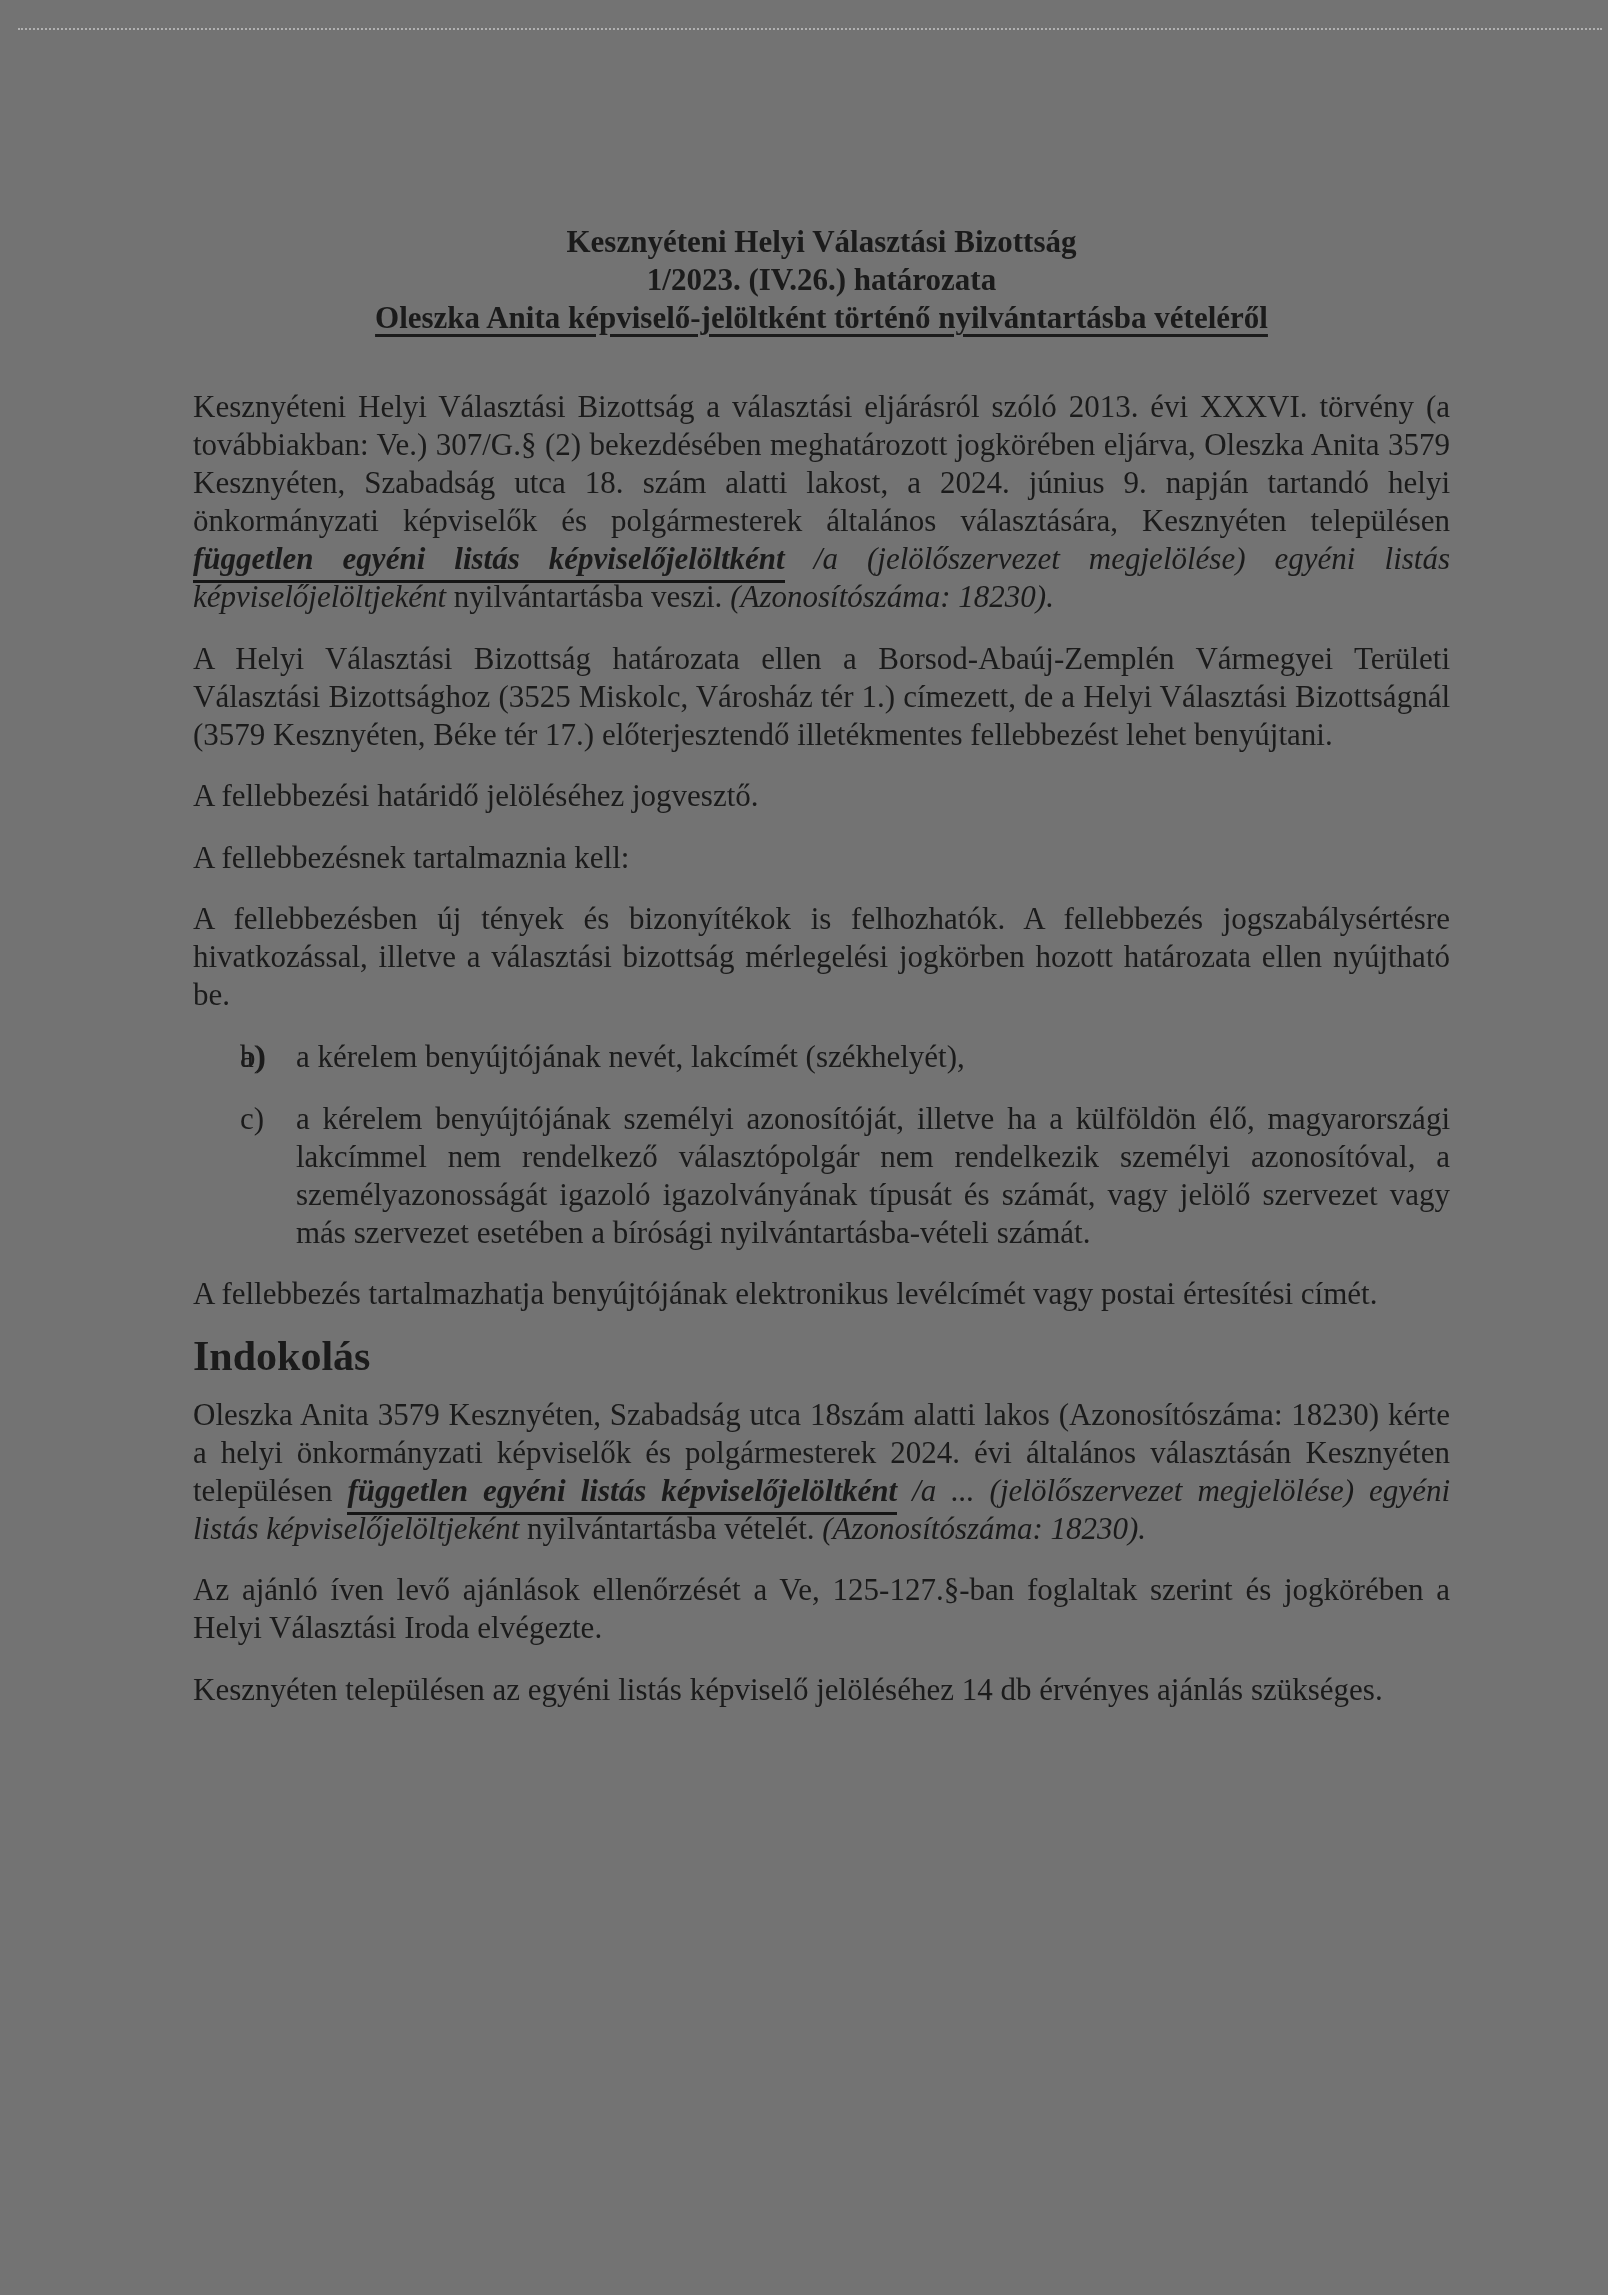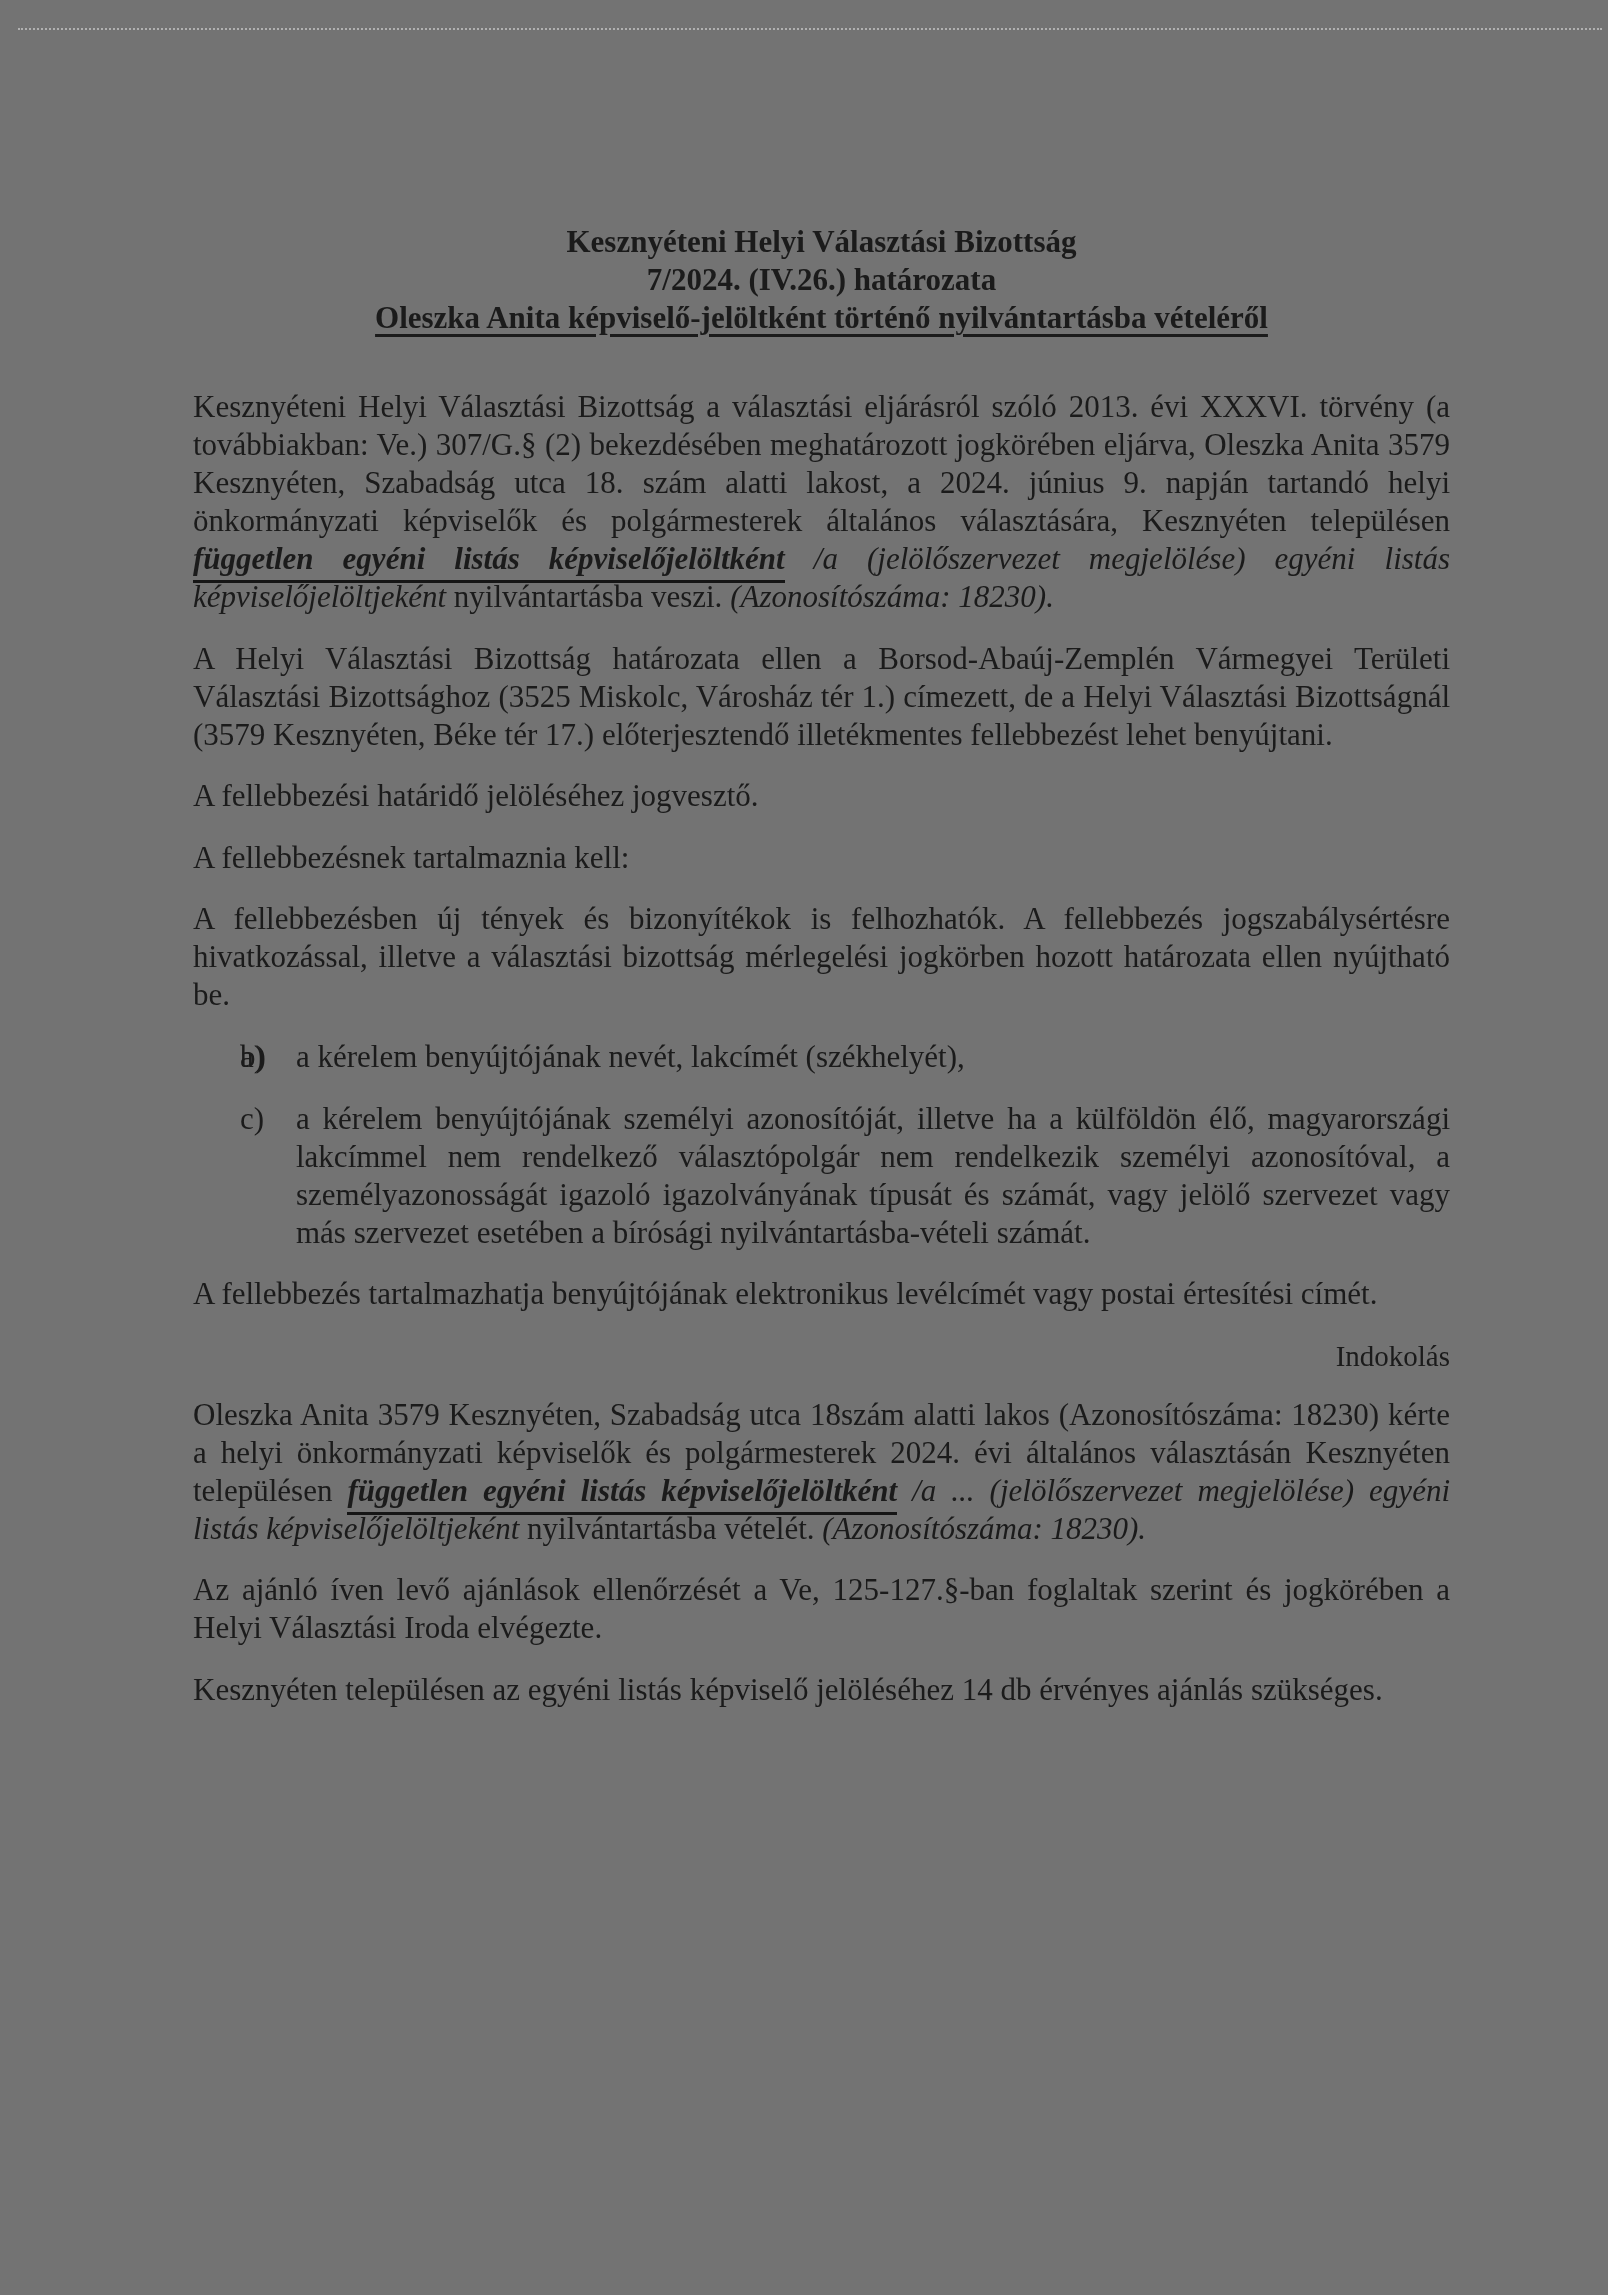--- a/index.html
+++ b/index.html
@@ -59,44 +59,44 @@
     position: relative;
     padding-left: 103px;
     margin: 0 0 23.6px 0;
   }
   .marker {
     position: absolute;
     left: 47px;
     top: 0;
   }
   .section-heading {
-    font-size: 29px;
+    font-size: 42px;
     line-height: 38px;
-    text-align: right;
-    font-weight: normal;
+    text-align: left;
+    font-weight: bold;
     margin: 3.9px 0 21px 0;
   }
   .seg-b { font-weight: bold; }
   .seg-i { font-style: italic; }
   .seg-u {
     border-bottom: 3.9px solid #161616;
     padding-bottom: 4px;
   }
 </style>
 </head>
 <body>
 
 <div class="page">
   <div class="scan-line"></div>
 
   <div class="content">
 
     <header class="title-block">
       <div class="title-line">Kesznyéteni Helyi Választási Bizottság</div>
-      <div class="title-line">7/2024. (IV.26.) határozata</div>
+      <div class="title-line">1/2023. (IV.26.) határozata</div>
       <div class="title-line underlined">Oleszka Anita képviselő-jelöltként történő nyilvántartásba vételéről</div>
     </header>
 
     <p class="para"><span>Kesznyéteni Helyi Választási Bizottság a választási eljárásról szóló 2013. évi XXXVI. törvény (a továbbiakban: Ve.) 307/G.§ (2) bekezdésében meghatározott jogkörében eljárva, Oleszka Anita 3579 Kesznyéten, Szabadság utca 18. szám alatti lakost, a 2024. június 9. napján tartandó helyi önkormányzati képviselők és polgármesterek általános választására, Kesznyéten településen </span><span class="seg-b seg-i seg-u">független egyéni listás képviselőjelöltként</span><span> </span><span class="seg-i">/a (jelölőszervezet megjelölése) egyéni listás képviselőjelöltjeként</span><span> nyilvántartásba veszi. </span><span class="seg-i">(Azonosítószáma: 18230).</span></p>
 
     <p class="para"><span>A Helyi Választási Bizottság határozata ellen a Borsod-Abaúj-Zemplén Vármegyei Területi Választási Bizottsághoz (3525 Miskolc, Városház tér 1.) címezett, de a Helyi Választási Bizottságnál (3579 Kesznyéten, Béke tér 17.) előterjesztendő illetékmentes fellebbezést lehet benyújtani.</span></p>
 
 
     <p class="para"><span>A fellebbezési határidő jelöléséhez jogvesztő.</span></p>
 

